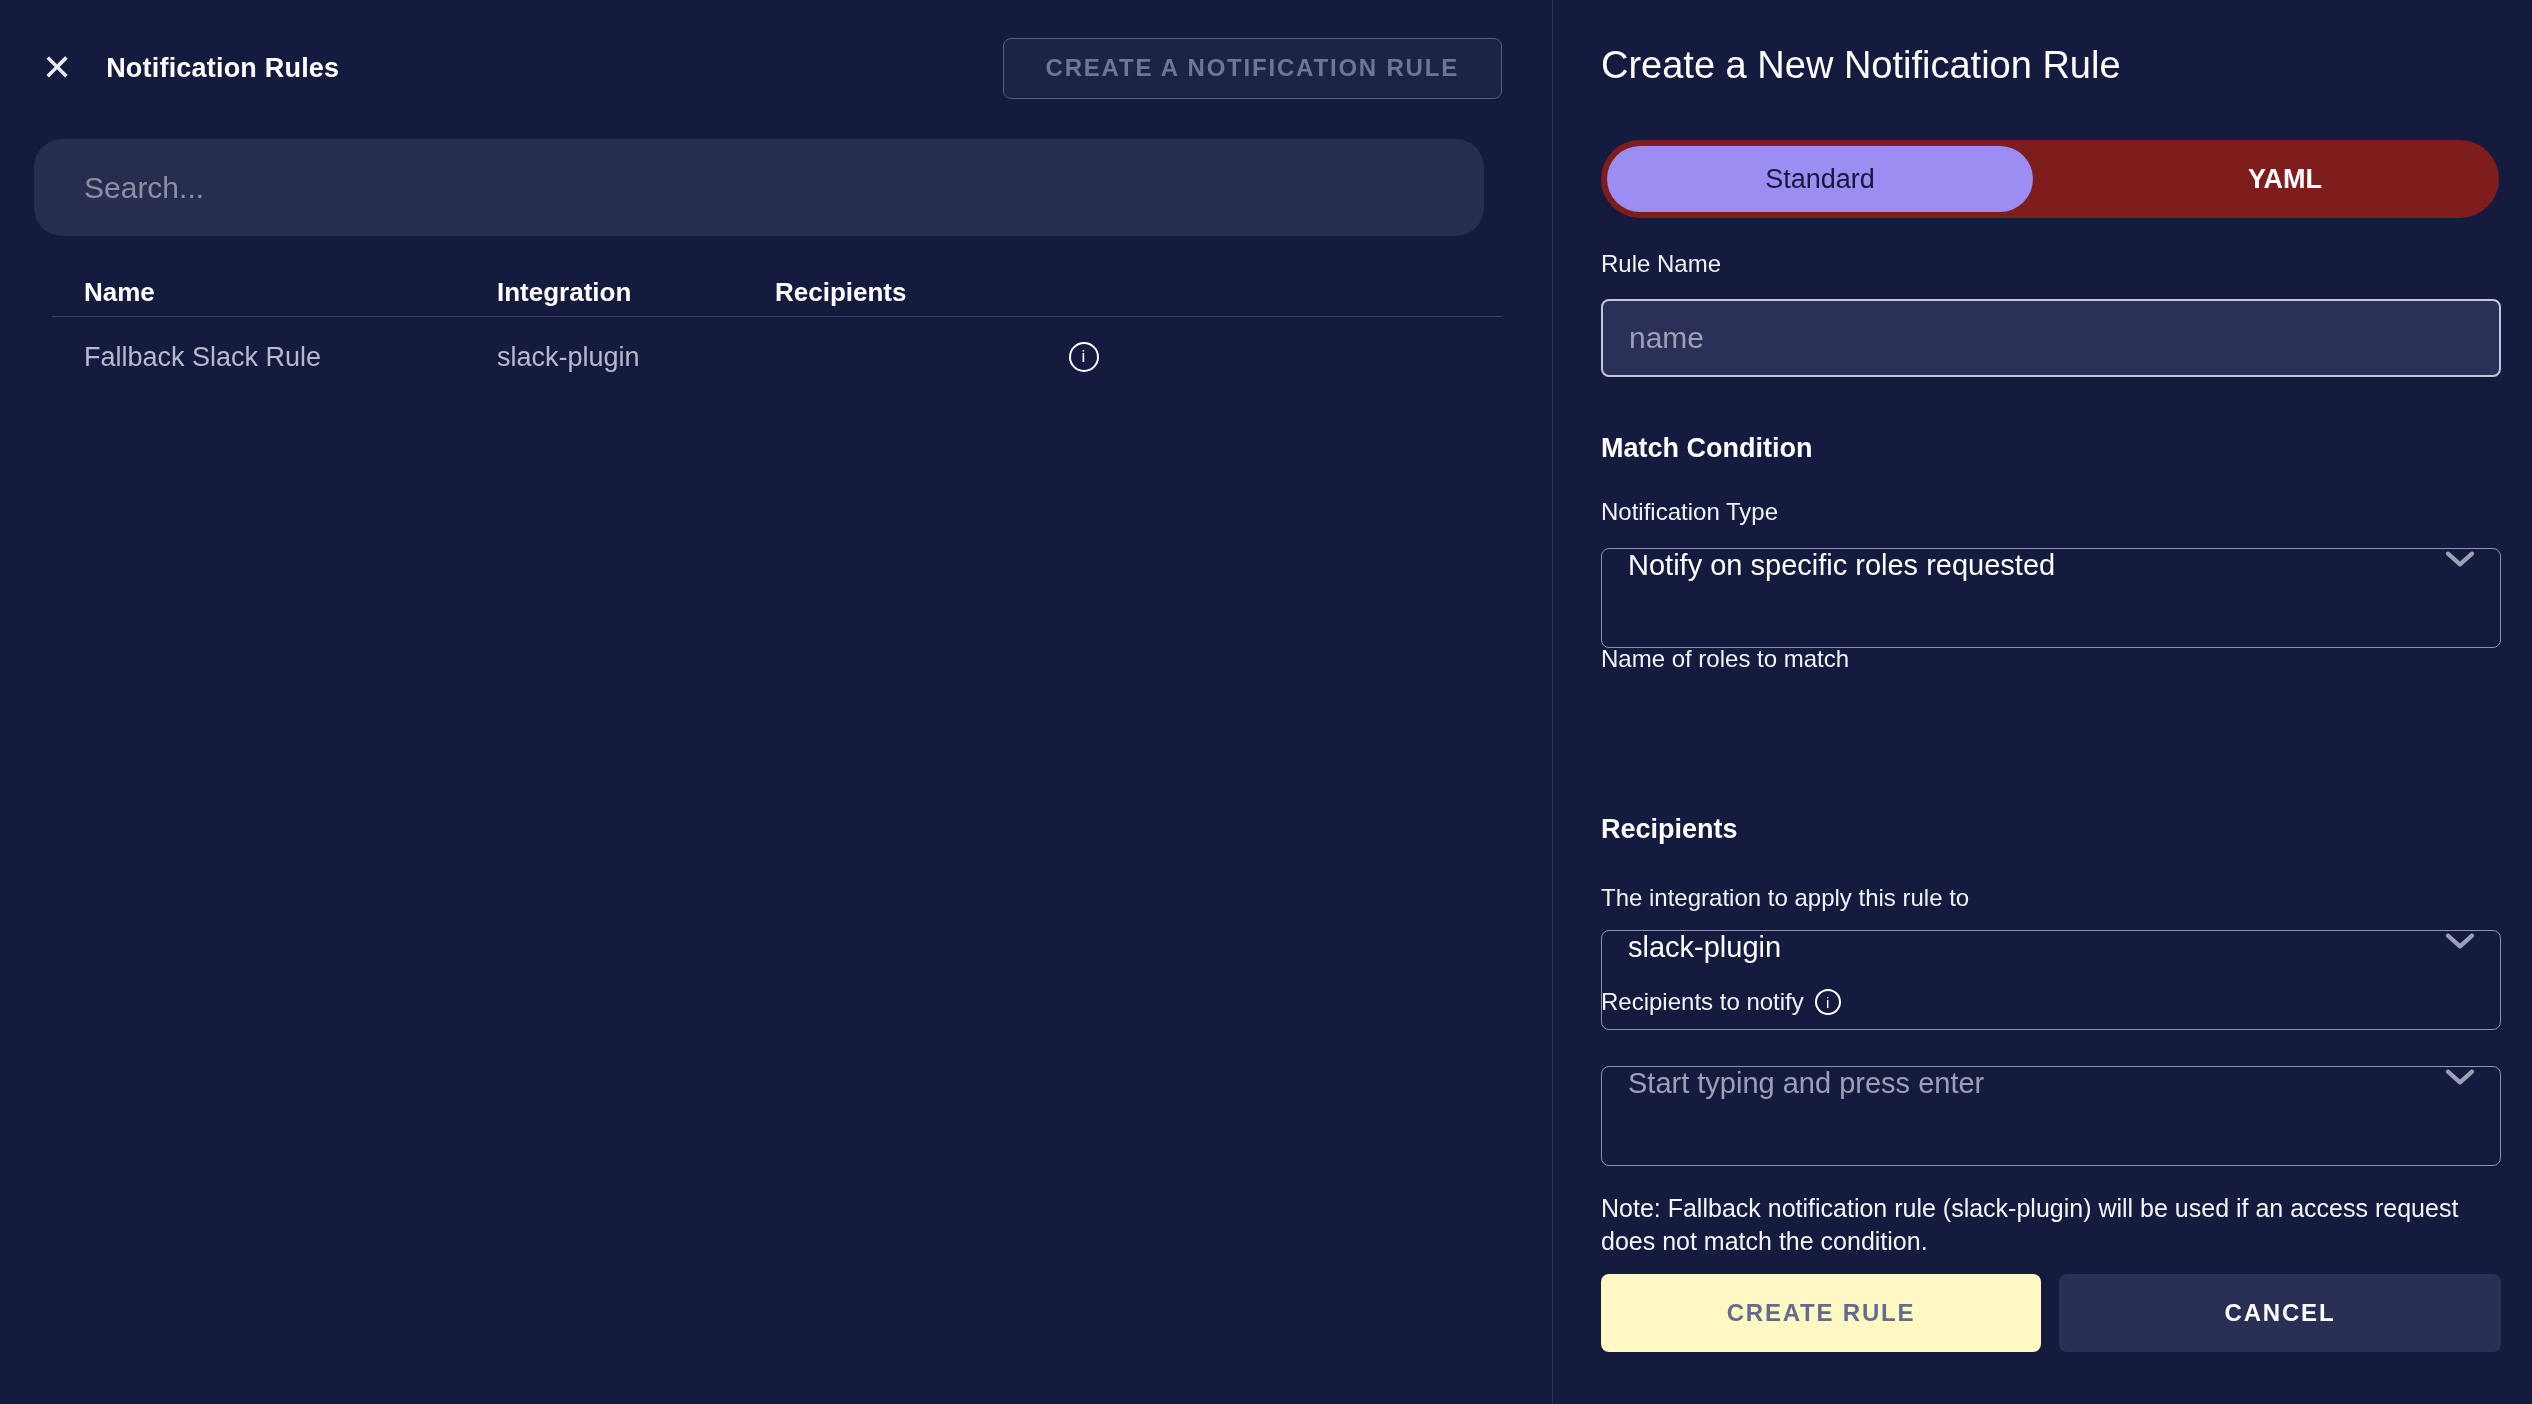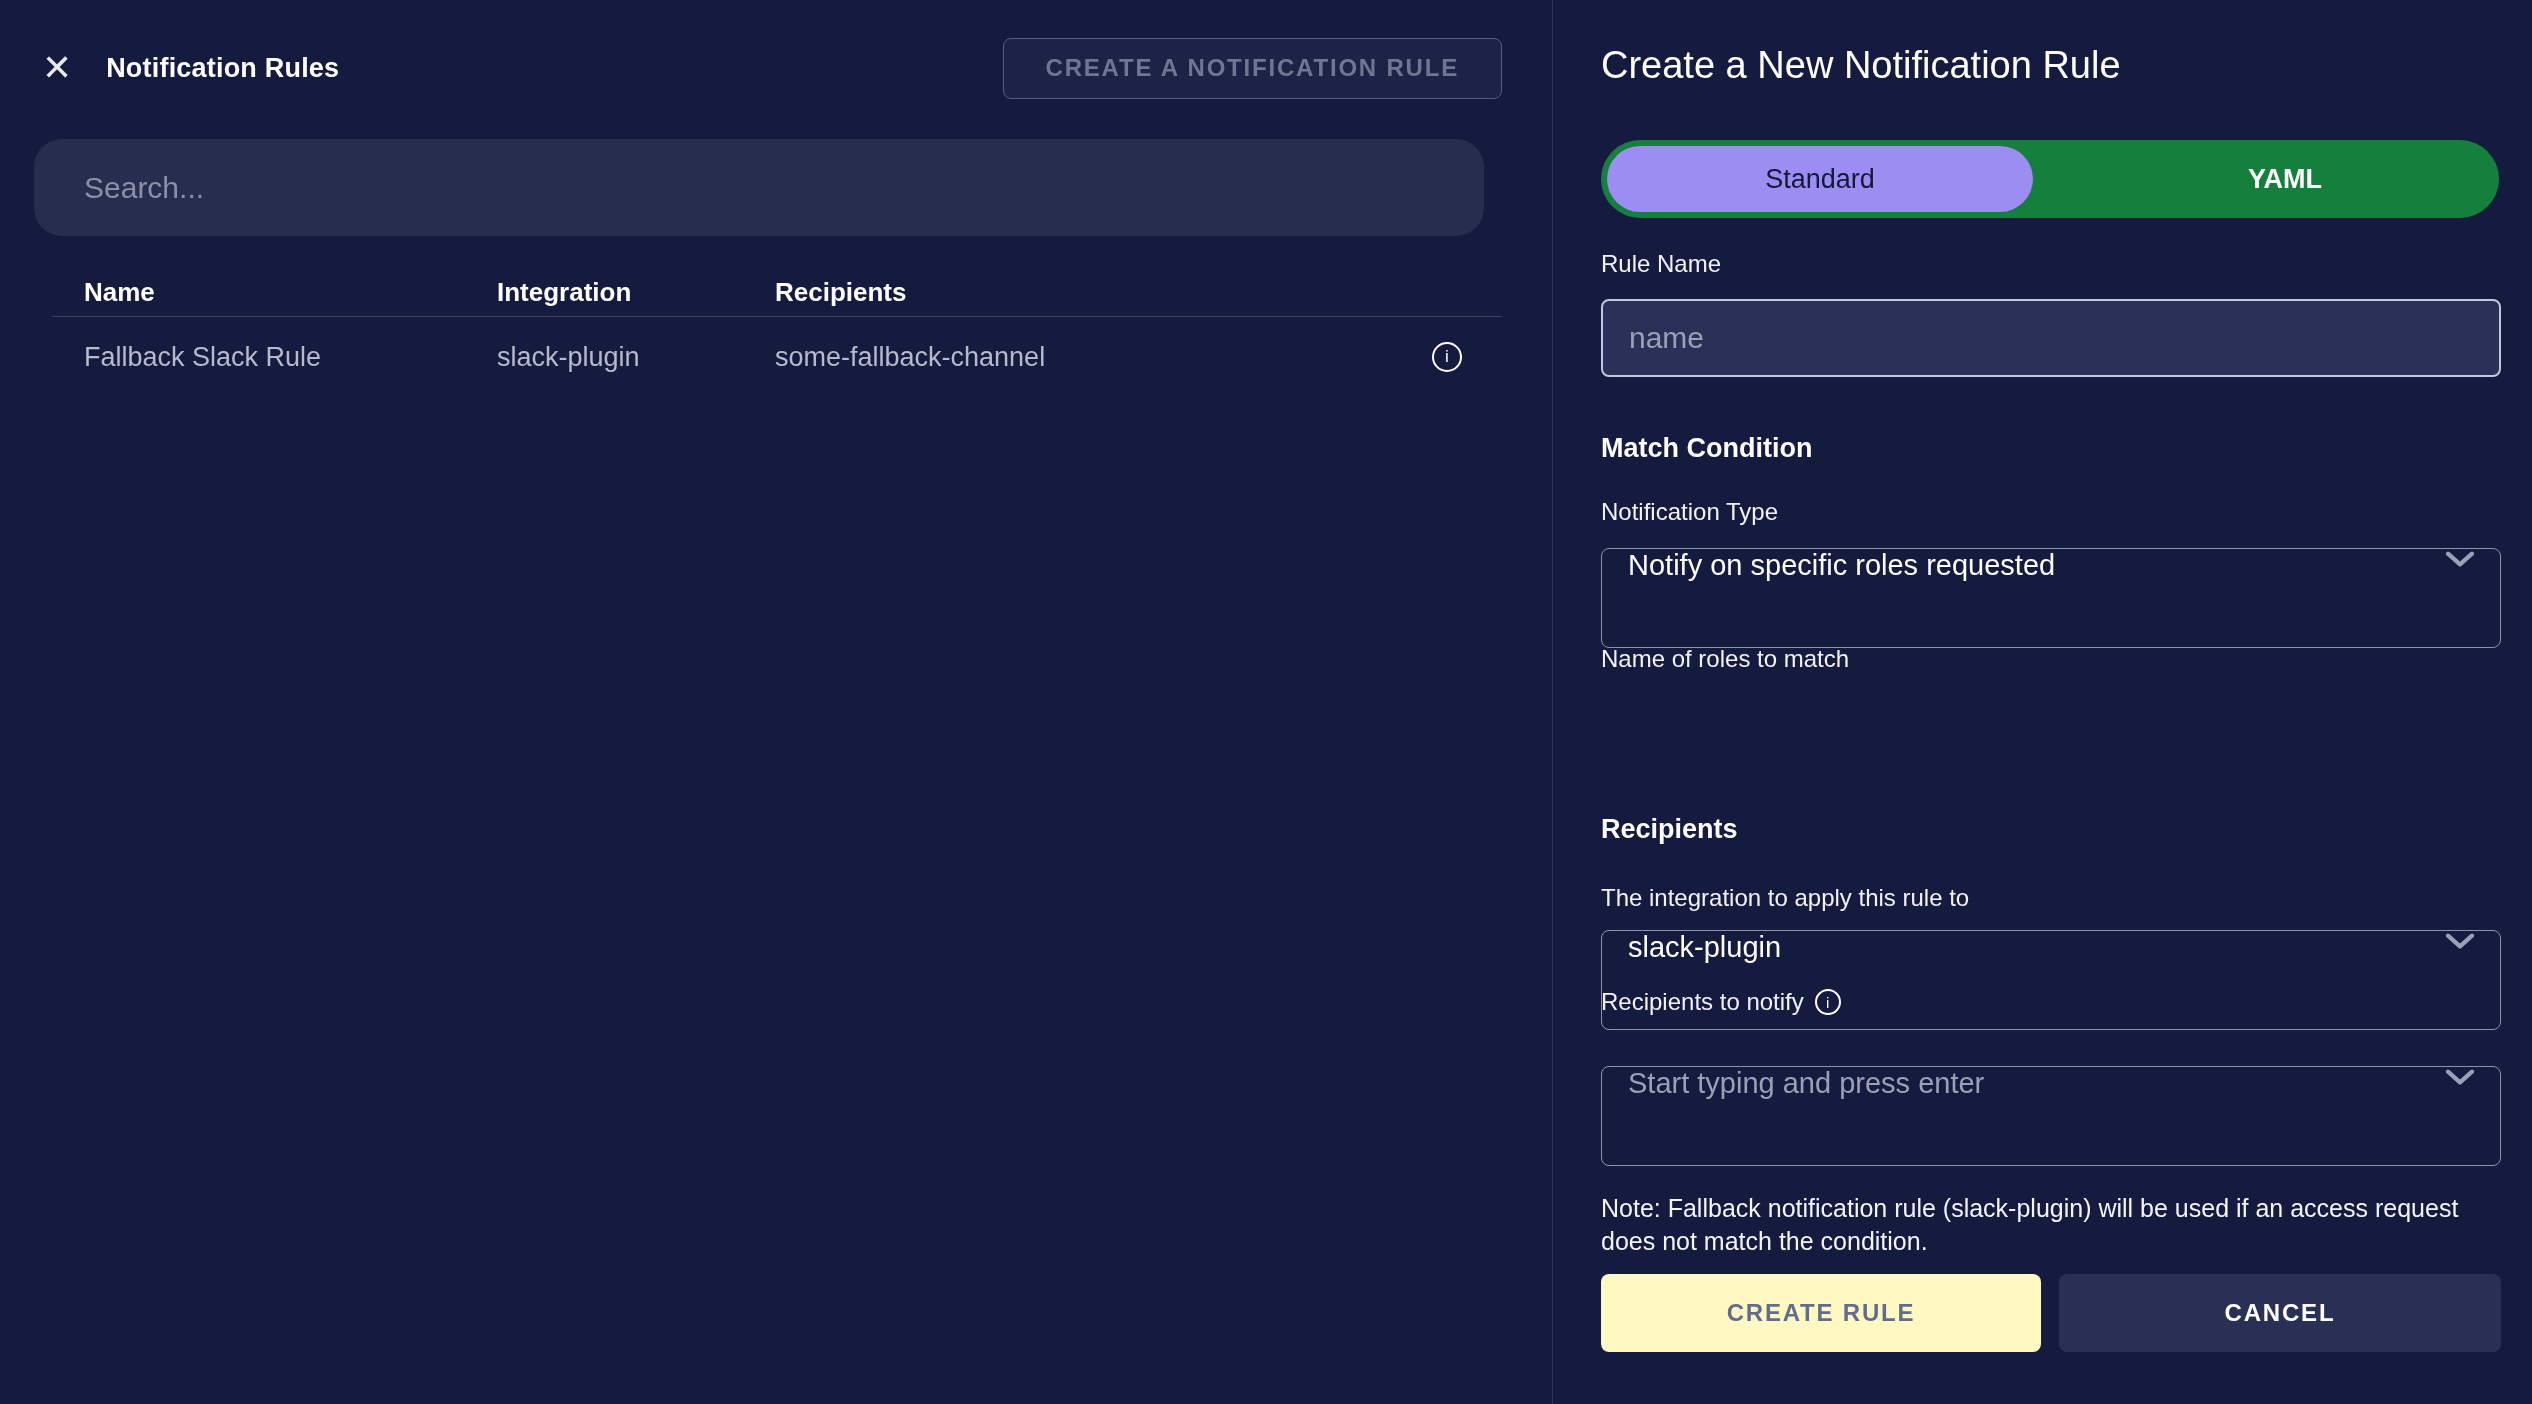--- a/index.html
+++ b/index.html
@@ -51,21 +51,21 @@
     color:#ffffff; font-size:17px; font-weight:400; cursor:pointer; flex:0 0 auto;
   }
 
   
   .right-panel { position:absolute; left:1552px; top:0; width:980px; height:1404px;
                  border-left:1px solid #2c3357; }
   .rp-abs { position:absolute; left:48px; width:900px; }
 
   .rp-title { top:44px; font-size:38px; font-weight:400; color:#ffffff; }
 
-  .toggle { top:140px; height:78px; width:898px; background:#15803d; border-radius:39px;
+  .toggle { top:140px; height:78px; width:898px; background:#7f1d1d; border-radius:39px;
             display:flex; padding:6px;gap:44px; }
   .toggle-seg { border-radius:33px; display:flex; align-items:center; justify-content:center;
                 cursor:pointer; }
   .toggle-standard { width:426px; background:#9c8df2; color:#131939;
                      font-size:27px; font-weight:500; }
   .toggle-yaml { flex:1; color:#ffffff; font-size:27px; font-weight:700; }
 
   .field-label { font-size:24px; color:#f2f3f8; }
   .section-heading { font-size:27px; font-weight:700; color:#ffffff; }
 
@@ -114,21 +114,20 @@
   <div class="rules-table">
     <div class="t-row t-head">
       <div class="t-cell">Name</div>
       <div class="t-cell">Integration</div>
       <div class="t-cell">Recipients</div>
       <div class="t-cell"></div>
     </div>
     <div class="t-row t-body-row">
       <div class="t-cell">Fallback Slack Rule</div>
       <div class="t-cell">slack-plugin</div>
-      <div class="t-cell">some-fallback-channel</div>
       <div class="t-cell t-cell-icon">
         <span class="info-icon">i</span>
       </div>
     </div>
   </div>
 
 </div>
 
 <div class="right-panel">
 

